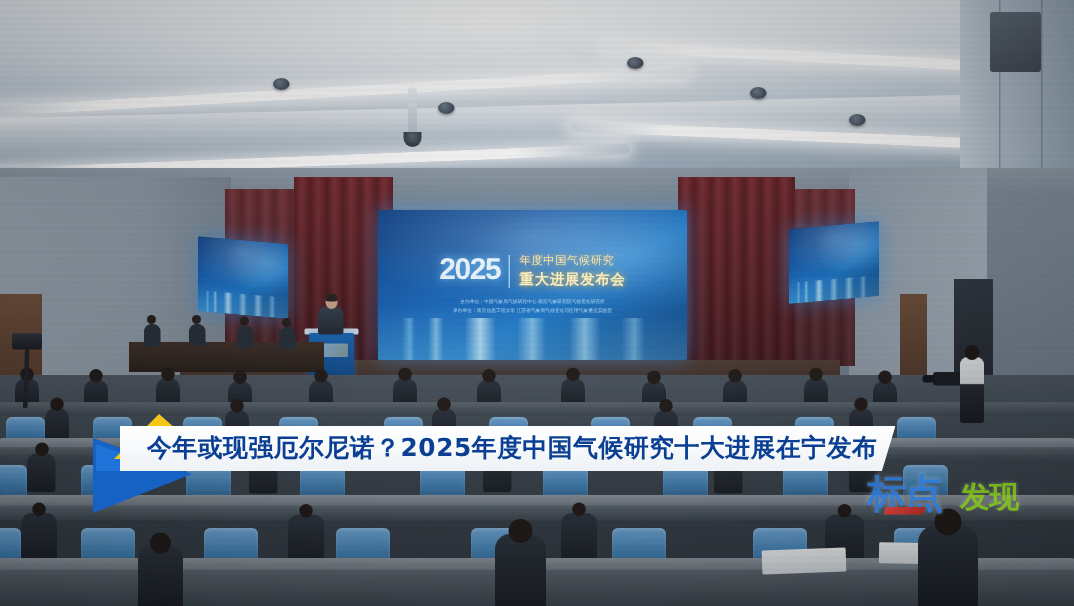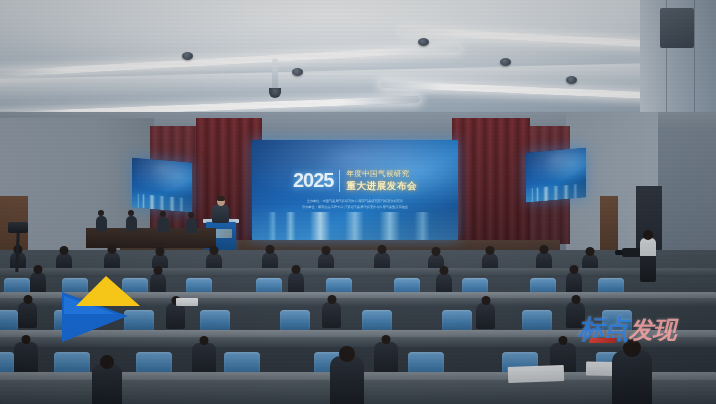--- a/index.html
+++ b/index.html
@@ -330,31 +330,30 @@
     clip-path:polygon(0 0,100% 0,calc(100% - 7px) 100%,0 100%);
   }
   .lt-reporter span{
     font-size:12px;font-weight:bold;color:#ffffff;letter-spacing:1.2px;
     white-space:nowrap;font-family:"DejaVu Sans","Liberation Sans",sans-serif;
   }
 
   
   .watermark{
     position:absolute;left:578px;top:312px;
-    display:flex;align-items:baseline;gap:1px;
+    display:flex;align-items:baseline;gap:12px;
     opacity:.85;
-    font-style:italic;
   }
   .wm-a{
     font-size:26px;font-weight:bold;color:#2f7fe0;
     text-shadow:0 0 3px rgba(255,255,255,.45),0 1px 2px rgba(0,0,0,.5);
     font-family:"DejaVu Sans","Liberation Sans",sans-serif;letter-spacing:-1px;
   }
   .wm-b{
-    font-size:24px;font-weight:bold;color:#fca5a5;
+    font-size:20px;font-weight:bold;color:#84cc16;
     text-shadow:0 0 3px rgba(255,255,255,.4),0 1px 2px rgba(0,0,0,.5);
     font-family:"DejaVu Sans","Liberation Sans",sans-serif;letter-spacing:-.5px;
   }
   .wm-dash{
     position:absolute;left:12px;top:26px;width:26px;height:5px;
     background:linear-gradient(90deg,#e03a2f,#b5231b);
     transform:skewX(-20deg);
   }
 </style>
 </head>
@@ -601,20 +600,23 @@
   <div class="grade"></div>
   <div class="scan"></div>
 
 
   <div class="lower-third">
     <div class="lt-flag">
       <div class="lt-blue"></div>
       <div class="lt-blue2"></div>
       <div class="lt-yellow"></div>
     </div>
+    <div class="lt-headline">
+      <span>今年或现强厄尔尼诺？2025年度中国气候研究十大进展在宁发布</span>
+    </div>
   </div>
 
   <div class="watermark">
     <div class="wm-dash"></div>
     <div class="wm-a">标点</div>
     <div class="wm-b">发现</div>
   </div>
 
 </div>
 

